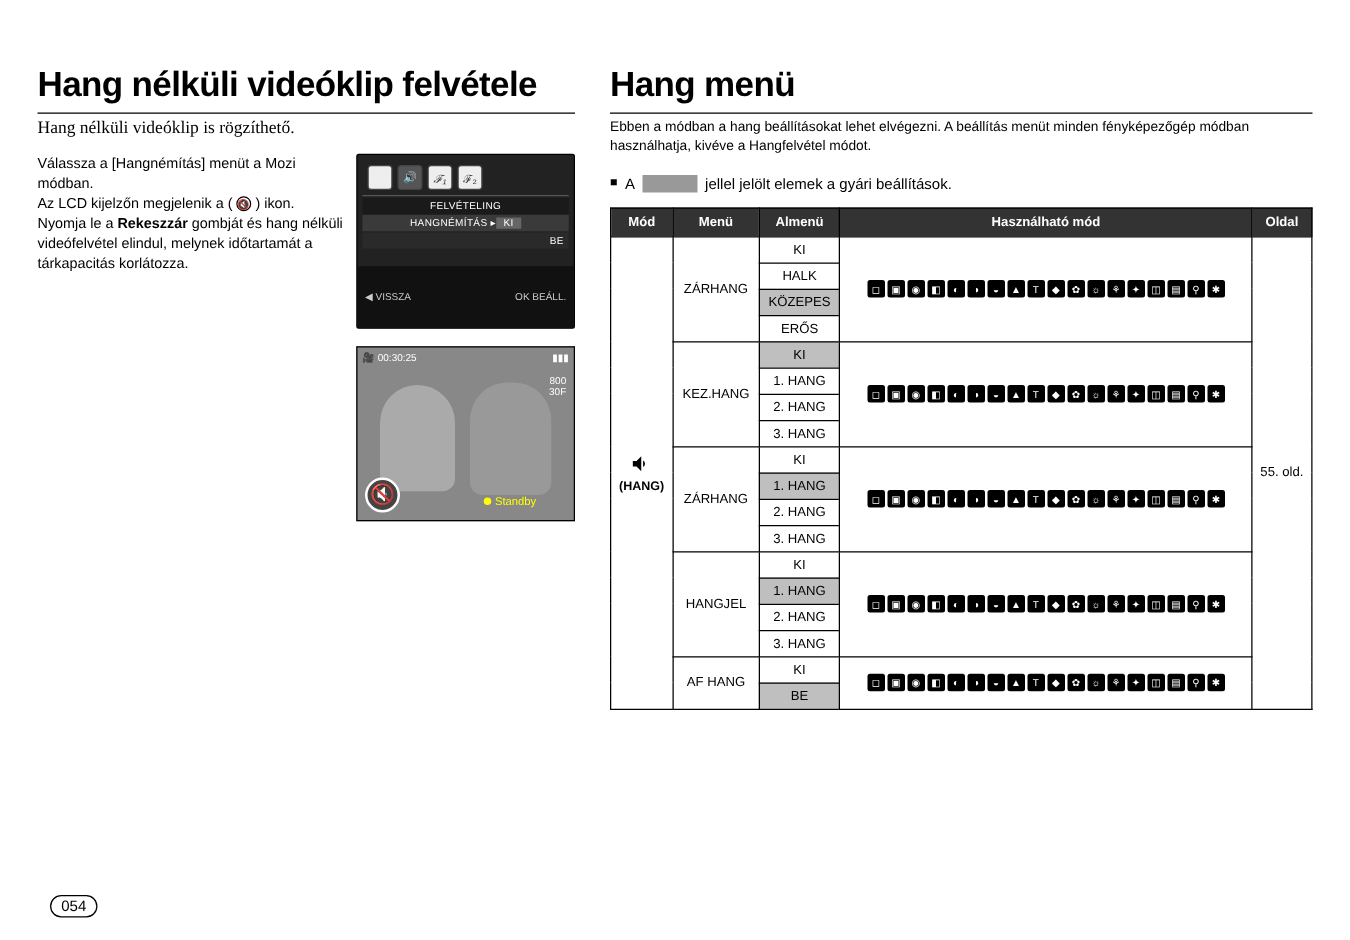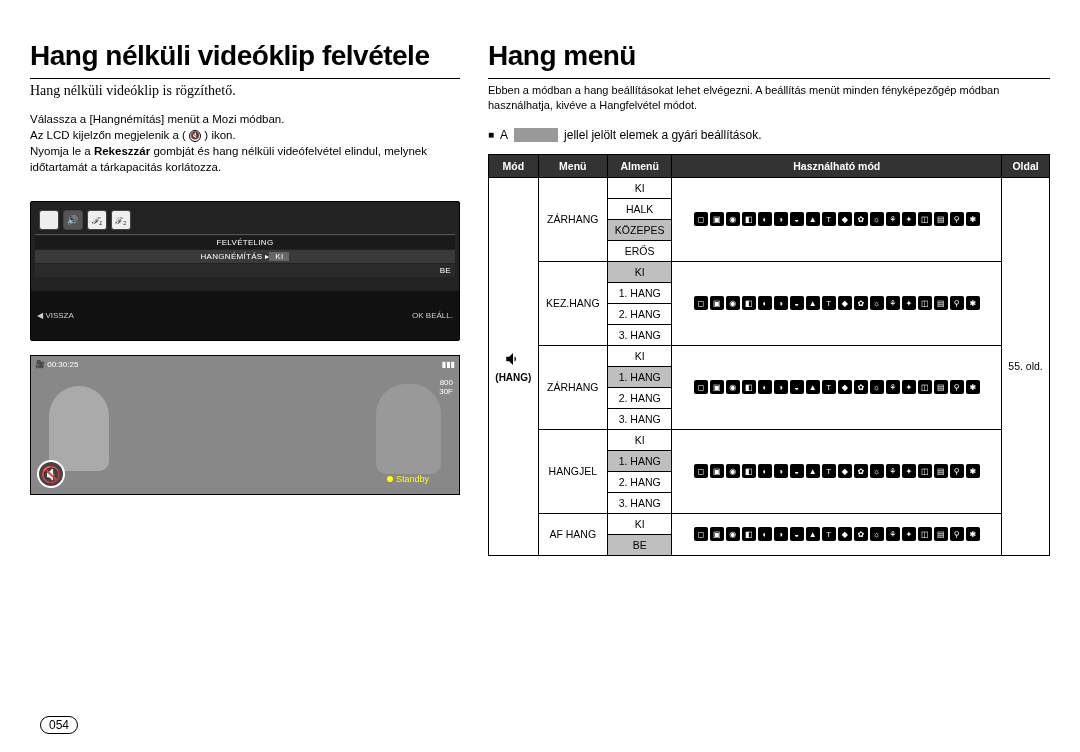--- a/index.html
+++ b/index.html
@@ -14,40 +14,39 @@
   .page {
     width: 1080px;
     height: 752px;
     position: relative;
     padding: 40px 30px 20px 30px;
   }
   .cols {
     display: flex;
     gap: 28px;
   }
-  .col { flex: 1; }
+  .col { flex: 1; margin-top: 12px; }
   .col-left { flex: 0 0 430px; }
   .col-right { flex: 1; }
   h1 {
     font-size: 28px;
     font-weight: bold;
     margin-bottom: 6px;
     letter-spacing: -0.5px;
   }
   .subhead {
     font-size: 14px;
     margin-bottom: 12px;
     border-top: 1px solid #000;
     padding-top: 4px;
     font-family: Liberation Serif, serif;
   }
   .left-body {
     display: flex;
-    gap: 26px;
-    flex-direction: column;
+    gap: 10px;
   }
   .left-text {
     flex: 1;
     font-size: 11.5px;
     line-height: 1.4;
     word-break: break-word;
   }
   .left-imgs {
     flex: 0 0 175px;
     display: flex;

